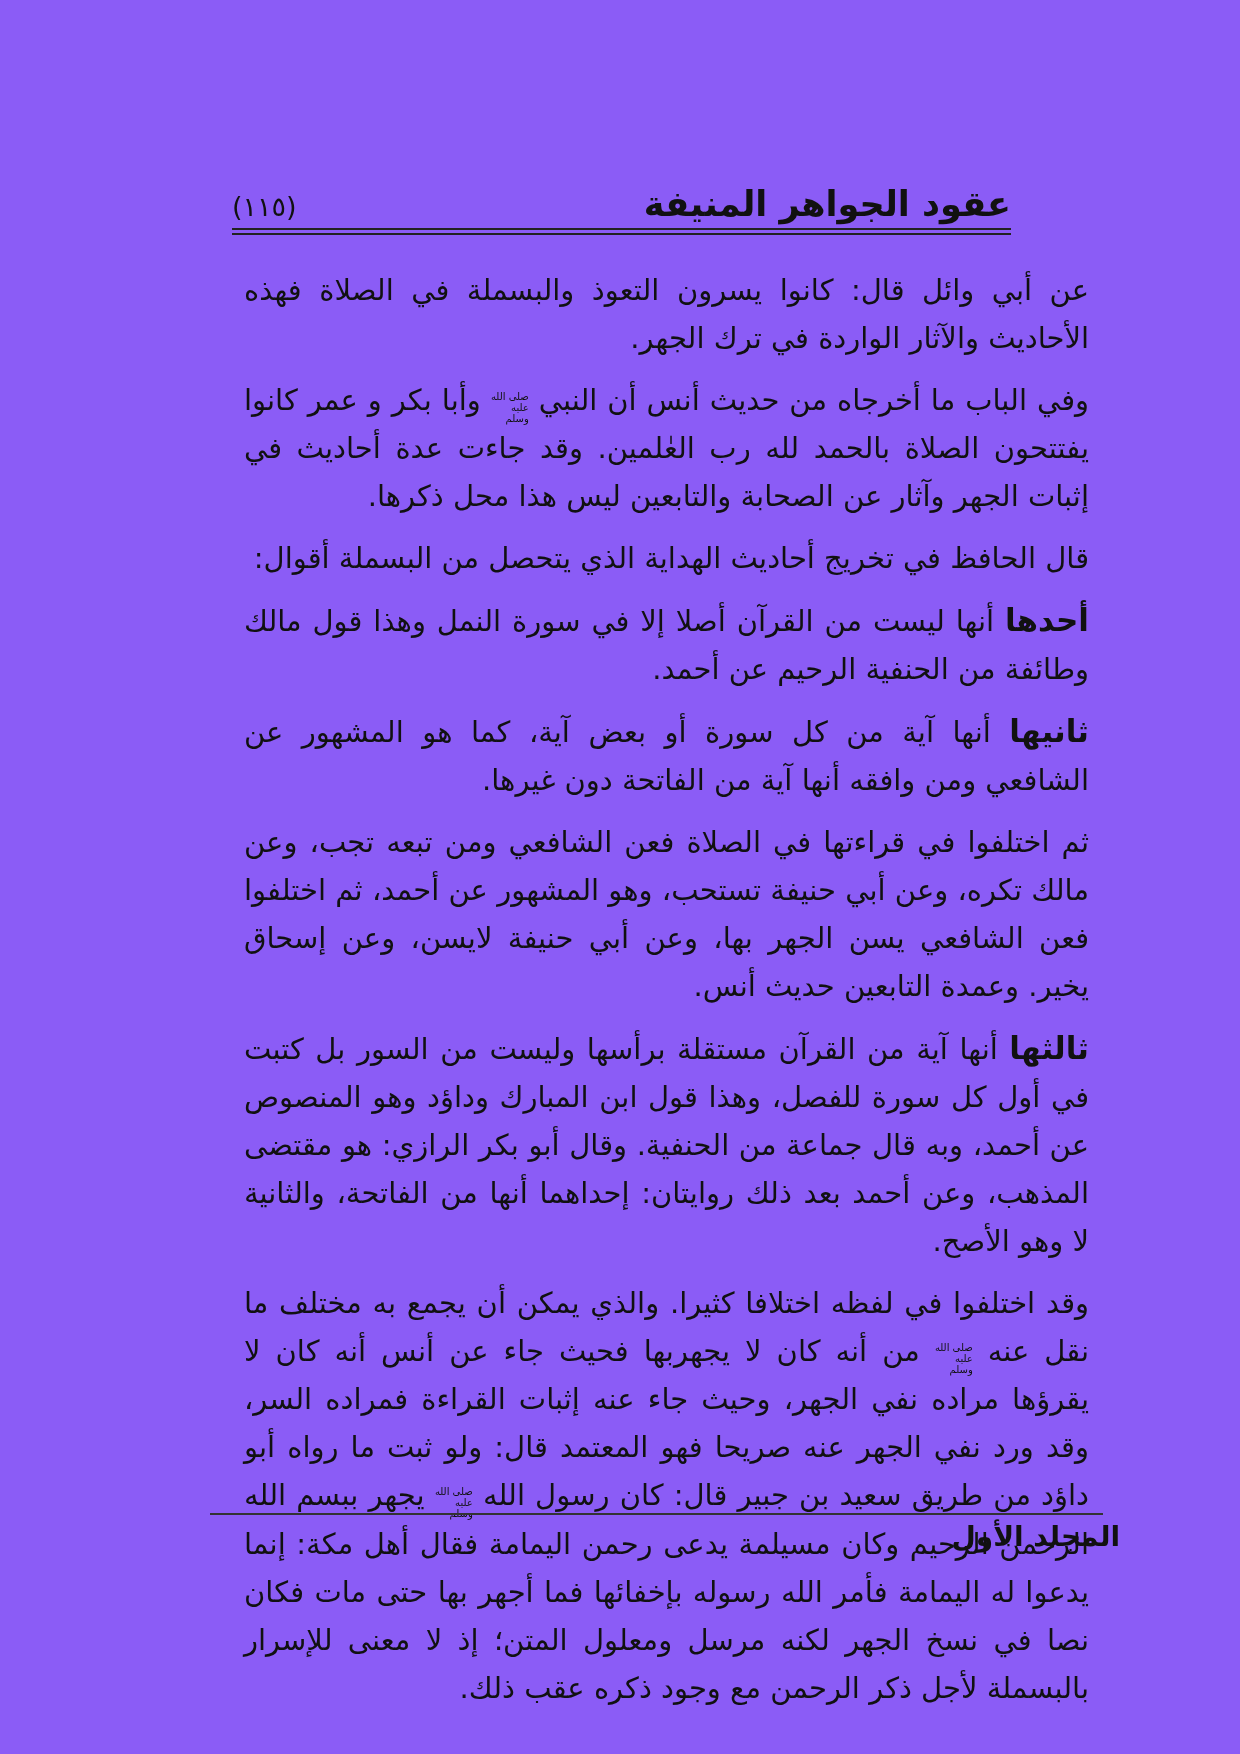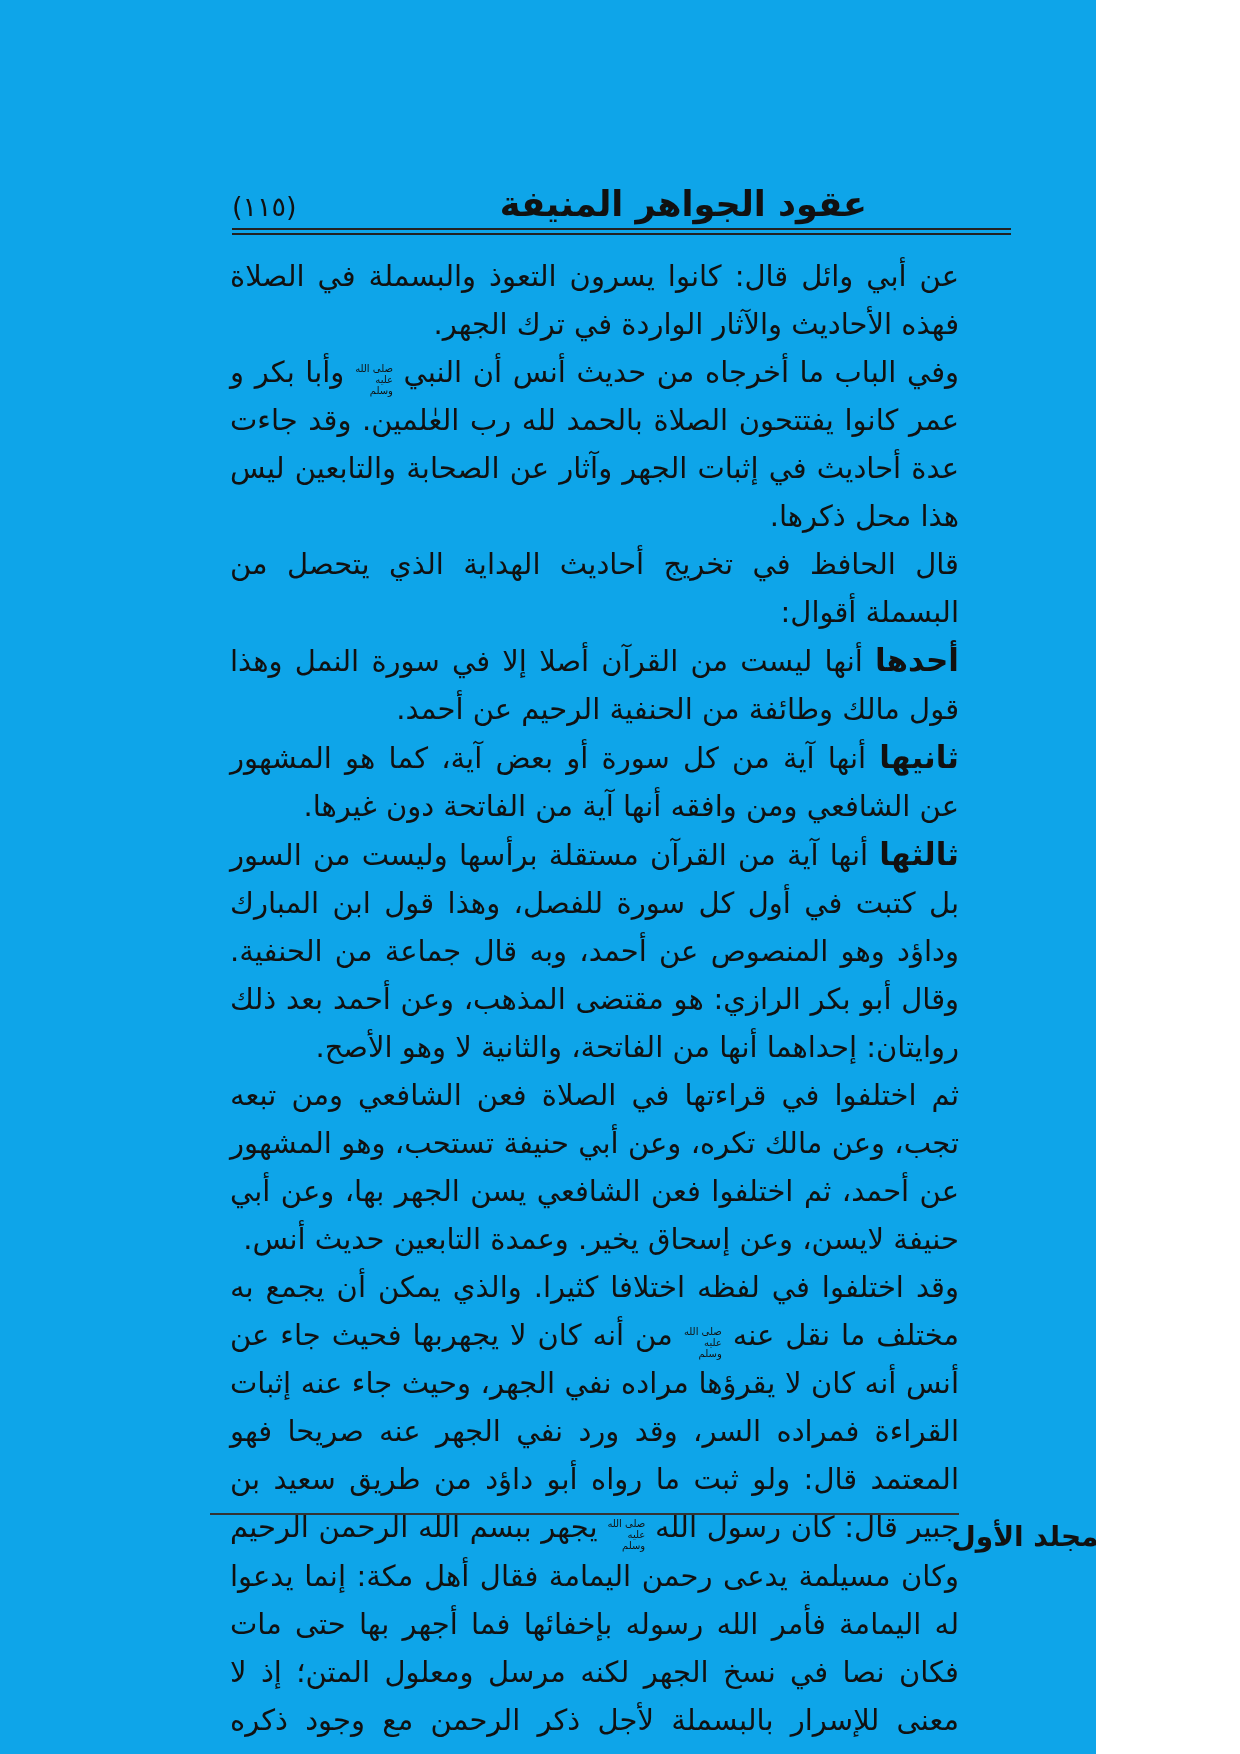--- a/index.html
+++ b/index.html
@@ -2,23 +2,23 @@
 <html lang="ar"><head>
 <meta charset="utf-8">
 <style>
   html, body {
     margin: 0;
     padding: 0;
     background: #ffffff;
   }
   .page {
     position: relative;
-    width: 1096px;
+    width: 1240px;
     height: 1754px;
-    background: #0ea5e9;
+    background: #8b5cf6;
     font-family: "DejaVu Sans", sans-serif;
     color: #111111;
     overflow: hidden;
   }
   
   .header {
     position: absolute;
     top: 168px;
     left: 232px;
     right: 137px;
@@ -53,21 +53,21 @@
     position: absolute;
     top: 252px;
     left: 230px;
     right: 137px;
     direction: rtl;
     text-align: justify;
     font-size: 29px;
     line-height: 48px;
   }
   .body-text p {
-    margin: 0;
+    margin: 14px;
     padding: 0;
   }
   .lead {
     font-weight: bold;
     font-size: 31px;
   }
   .saw {
     display: inline-block;
     width: 38px;
     font-size: 10px;
@@ -106,22 +106,22 @@
   </div>
 
   <div class="header-rule"></div>
 
   <div class="body-text" id="body-text">
       <p><span>عن أبي وائل قال: كانوا يسرون التعوذ والبسملة في الصلاة فهذه الأحاديث والآثار الواردة في ترك الجهر.</span></p>
       <p><span>وفي الباب ما أخرجاه من حديث أنس أن النبي </span><span class="saw">صلى الله عليه وسلم</span><span> وأبا بكر و عمر كانوا يفتتحون الصلاة بالحمد لله رب العٰلمين. وقد جاءت عدة أحاديث في إثبات الجهر وآثار عن الصحابة والتابعين ليس هذا محل ذكرها.</span></p>
       <p><span>قال الحافظ في تخريج أحاديث الهداية الذي يتحصل من البسملة أقوال:</span></p>
       <p><span class="lead">أحدها</span><span> أنها ليست من القرآن أصلا إلا في سورة النمل وهذا قول مالك وطائفة من الحنفية الرحيم عن أحمد.</span></p>
       <p><span class="lead">ثانيها</span><span> أنها آية من كل سورة أو بعض آية، كما هو المشهور عن الشافعي ومن وافقه أنها آية من الفاتحة دون غيرها.</span></p>
+      <p><span>ثم اختلفوا في قراءتها في الصلاة فعن الشافعي ومن تبعه تجب، وعن مالك تكره، وعن أبي حنيفة تستحب، وهو المشهور عن أحمد، ثم اختلفوا فعن الشافعي يسن الجهر بها، وعن أبي حنيفة لايسن، وعن إسحاق يخير. وعمدة التابعين حديث أنس.</span></p>
       <p><span class="lead">ثالثها</span><span> أنها آية من القرآن مستقلة برأسها وليست من السور بل كتبت في أول كل سورة للفصل، وهذا قول ابن المبارك وداؤد وهو المنصوص عن أحمد، وبه قال جماعة من الحنفية. وقال أبو بكر الرازي: هو مقتضى المذهب، وعن أحمد بعد ذلك روايتان: إحداهما أنها من الفاتحة، والثانية لا وهو الأصح.</span></p>
-      <p><span>ثم اختلفوا في قراءتها في الصلاة فعن الشافعي ومن تبعه تجب، وعن مالك تكره، وعن أبي حنيفة تستحب، وهو المشهور عن أحمد، ثم اختلفوا فعن الشافعي يسن الجهر بها، وعن أبي حنيفة لايسن، وعن إسحاق يخير. وعمدة التابعين حديث أنس.</span></p>
       <p><span>وقد اختلفوا في لفظه اختلافا كثيرا. والذي يمكن أن يجمع به مختلف ما نقل عنه </span><span class="saw">صلى الله عليه وسلم</span><span> من أنه كان لا يجهربها فحيث جاء عن أنس أنه كان لا يقرؤها مراده نفي الجهر، وحيث جاء عنه إثبات القراءة فمراده السر، وقد ورد نفي الجهر عنه صريحا فهو المعتمد قال: ولو ثبت ما رواه أبو داؤد من طريق سعيد بن جبير قال: كان رسول الله </span><span class="saw">صلى الله عليه وسلم</span><span> يجهر ببسم الله الرحمن الرحيم وكان مسيلمة يدعى رحمن اليمامة فقال أهل مكة: إنما يدعوا له اليمامة فأمر الله رسوله بإخفائها فما أجهر بها حتى مات فكان نصا في نسخ الجهر لكنه مرسل ومعلول المتن؛ إذ لا معنى للإسرار بالبسملة لأجل ذكر الرحمن مع وجود ذكره عقب ذلك.</span></p>
     </div>
 
   <div class="footer-rule"></div>
 
   <div class="footer">
     <span>المجلد الأول</span>
   </div>
 
 </div>

